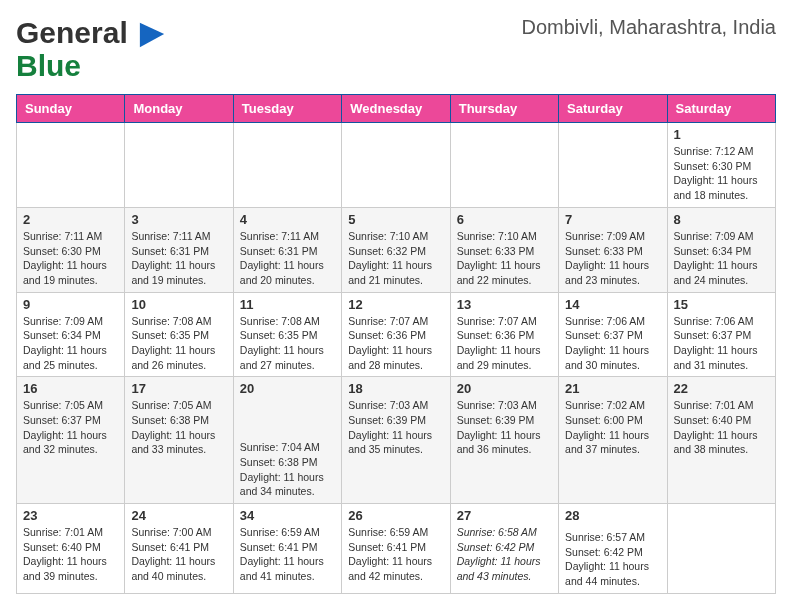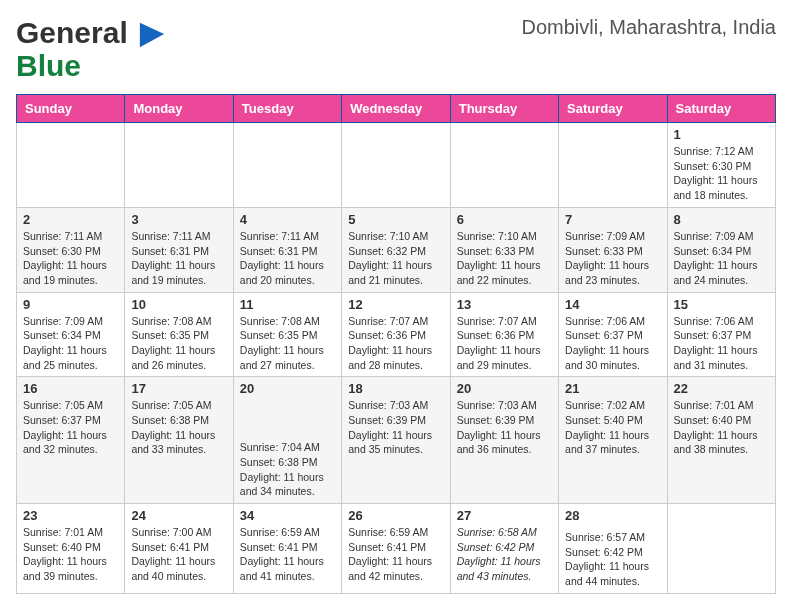--- a/index.html
+++ b/index.html
@@ -249,21 +249,21 @@
         </td>
         <td>
           <span class="day-number">20</span>
           <div class="day-info" style="white-space: pre-line;">Sunrise: 7:03 AM
 Sunset: 6:39 PM
 Daylight: 11 hours and 36 minutes.</div>
         </td>
         <td>
           <span class="day-number">21</span>
           <div class="day-info" style="white-space: pre-line;">Sunrise: 7:02 AM
-Sunset: 5:40 PM
+Sunset: 6:00 PM
 Daylight: 11 hours and 37 minutes.</div>
         </td>
         <td>
           <span class="day-number">22</span>
           <div class="day-info" style="white-space: pre-line;">Sunrise: 7:01 AM
 Sunset: 6:40 PM
 Daylight: 11 hours and 38 minutes.</div>
         </td>
       </tr>
       <tr>

